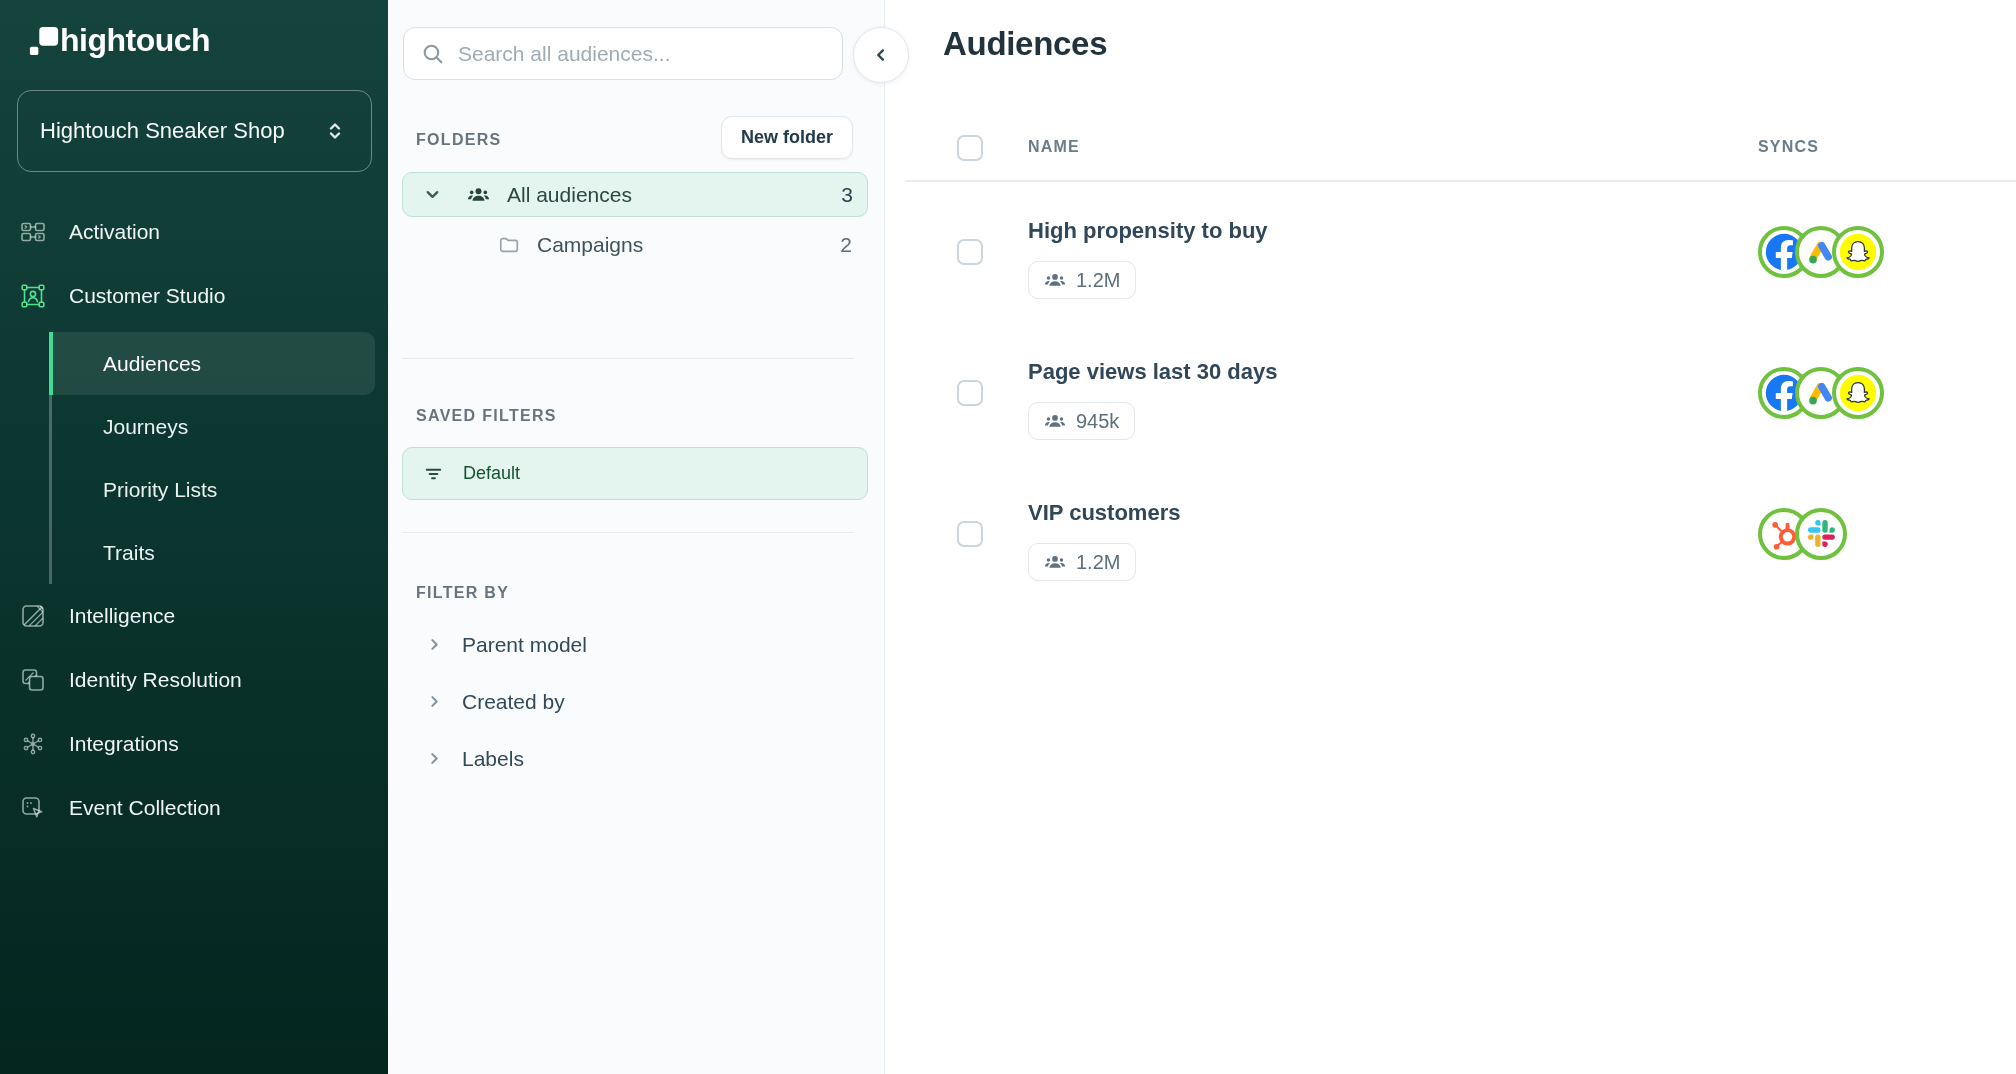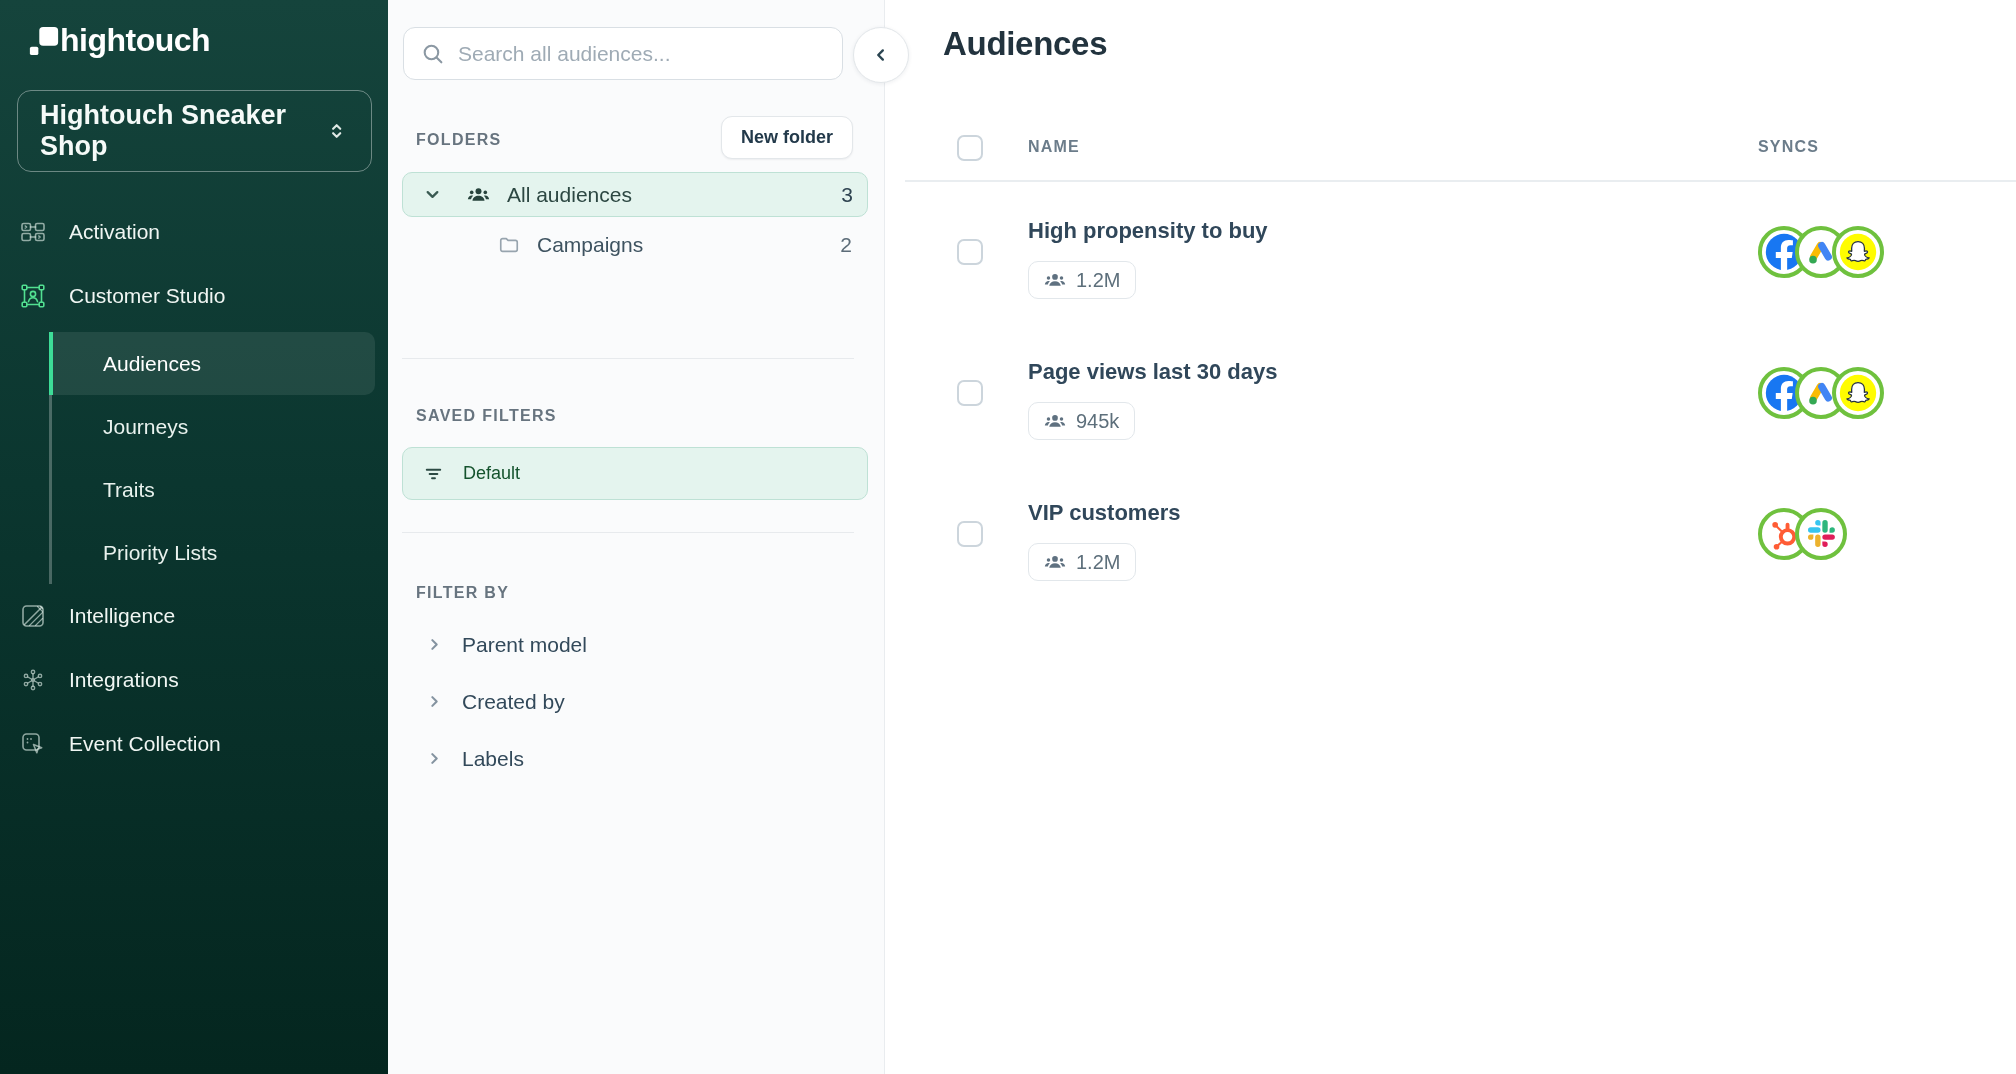--- a/index.html
+++ b/index.html
@@ -13,21 +13,21 @@
     color: #eef5f2;
   }
   .logo { position: absolute; left: 28px; top: 22px; display: flex; align-items: center; }
   .logo-text { font-size: 32px; font-weight: 700; color: #ffffff; letter-spacing: -0.5px; }
   .workspace {
     position: absolute; left: 17px; top: 90px; width: 355px; height: 82px;
     border: 1.5px solid rgba(255,255,255,0.38); border-radius: 14px;
     display: flex; align-items: center; justify-content: space-between;
     padding: 0 24px 0 22px; cursor: pointer; background: transparent;
   }
-  .workspace-name { font-size: 27px; color: #f5faf8; font-weight: 700; }
+  .workspace-name { font-size: 22px; color: #f5faf8; font-weight: 400; }
   .nav { position: absolute; top: 200px; left: 0; width: 100%; }
   .nav-item {
     height: 64px; display: flex; align-items: center; padding-left: 20px; gap: 23px;
     font-size: 21px; font-weight: 500; color: #f0f6f3; cursor: pointer;
   }
   .nav-icon { width: 26px; height: 26px; color: rgba(226,240,234,0.62); flex: 0 0 auto; }
   .nav-icon.green { color: #52e091; }
   .subnav { position: relative; margin: 4px 0 0 49px; width: 326px; }
   .subnav-rail { position: absolute; left: 0; top: 0; bottom: 0; width: 3px; background: rgba(255,255,255,0.26); }
   .subnav-item {
@@ -182,37 +182,45 @@
 
       <div class="subnav">
         <div class="subnav-rail"></div>
         <div class="subnav-item active">
           <span>Audiences</span>
         </div>
         <div class="subnav-item">
           <span>Journeys</span>
         </div>
         <div class="subnav-item">
+          <span>Priority Lists</span>
+        </div>
+        <div class="subnav-item">
           <span>Traits</span>
-        </div>
-        <div class="subnav-item">
-          <span>Priority Lists</span>
         </div>
       </div>
 
       <div class="nav-item">
         <svg class="nav-icon" viewBox="0 0 26 26" fill="none" stroke="currentColor" stroke-width="1.6" stroke-linecap="round" stroke-linejoin="round">
           <rect x="3" y="3" width="20" height="20" rx="3.5"></rect>
           <path d="M21.5 4.5 4.5 21.5"></path>
           <path d="M9.5 22.5 22.5 9.5M15.5 22.5l7-7" stroke-width="1.1"></path>
           <path d="M17.5 3.5l5 5M20.5 3.5l2 2" stroke-width="1.1"></path>
         </svg>
         <span>Intelligence</span>
       </div>
 
+      <div class="nav-item">
+        <svg class="nav-icon" viewBox="0 0 26 26" fill="none" stroke="currentColor" stroke-width="1.6" stroke-linejoin="round">
+          <rect x="3" y="3" width="13.5" height="13.5" rx="2.5"></rect>
+          <path d="M5.5 13.5l8-8M8.5 16l7.5-7.5" stroke-width="1.1"></path>
+          <rect x="9.5" y="9.5" width="13.5" height="13.5" rx="2.5" fill="#0b362f"></rect>
+        </svg>
+        <span>Identity Resolution</span>
+      </div>
 
       <div class="nav-item">
         <svg class="nav-icon" viewBox="0 0 26 26" fill="none" stroke="currentColor" stroke-width="1.4" stroke-linecap="round">
           <circle cx="13" cy="13" r="2" fill="currentColor" stroke="none"></circle>
           <path d="M13 11V7M13 15v4M11.3 12 7.9 10M14.7 12l3.4-2M11.3 14l-3.4 2M14.7 14l3.4 2"></path>
           <circle cx="13" cy="5" r="1.7"></circle>
             <circle cx="13" cy="21" r="1.7"></circle>
           <circle cx="6" cy="8.9" r="1.7"></circle>
             <circle cx="20" cy="8.9" r="1.7"></circle>
           <circle cx="6" cy="17.1" r="1.7"></circle>

